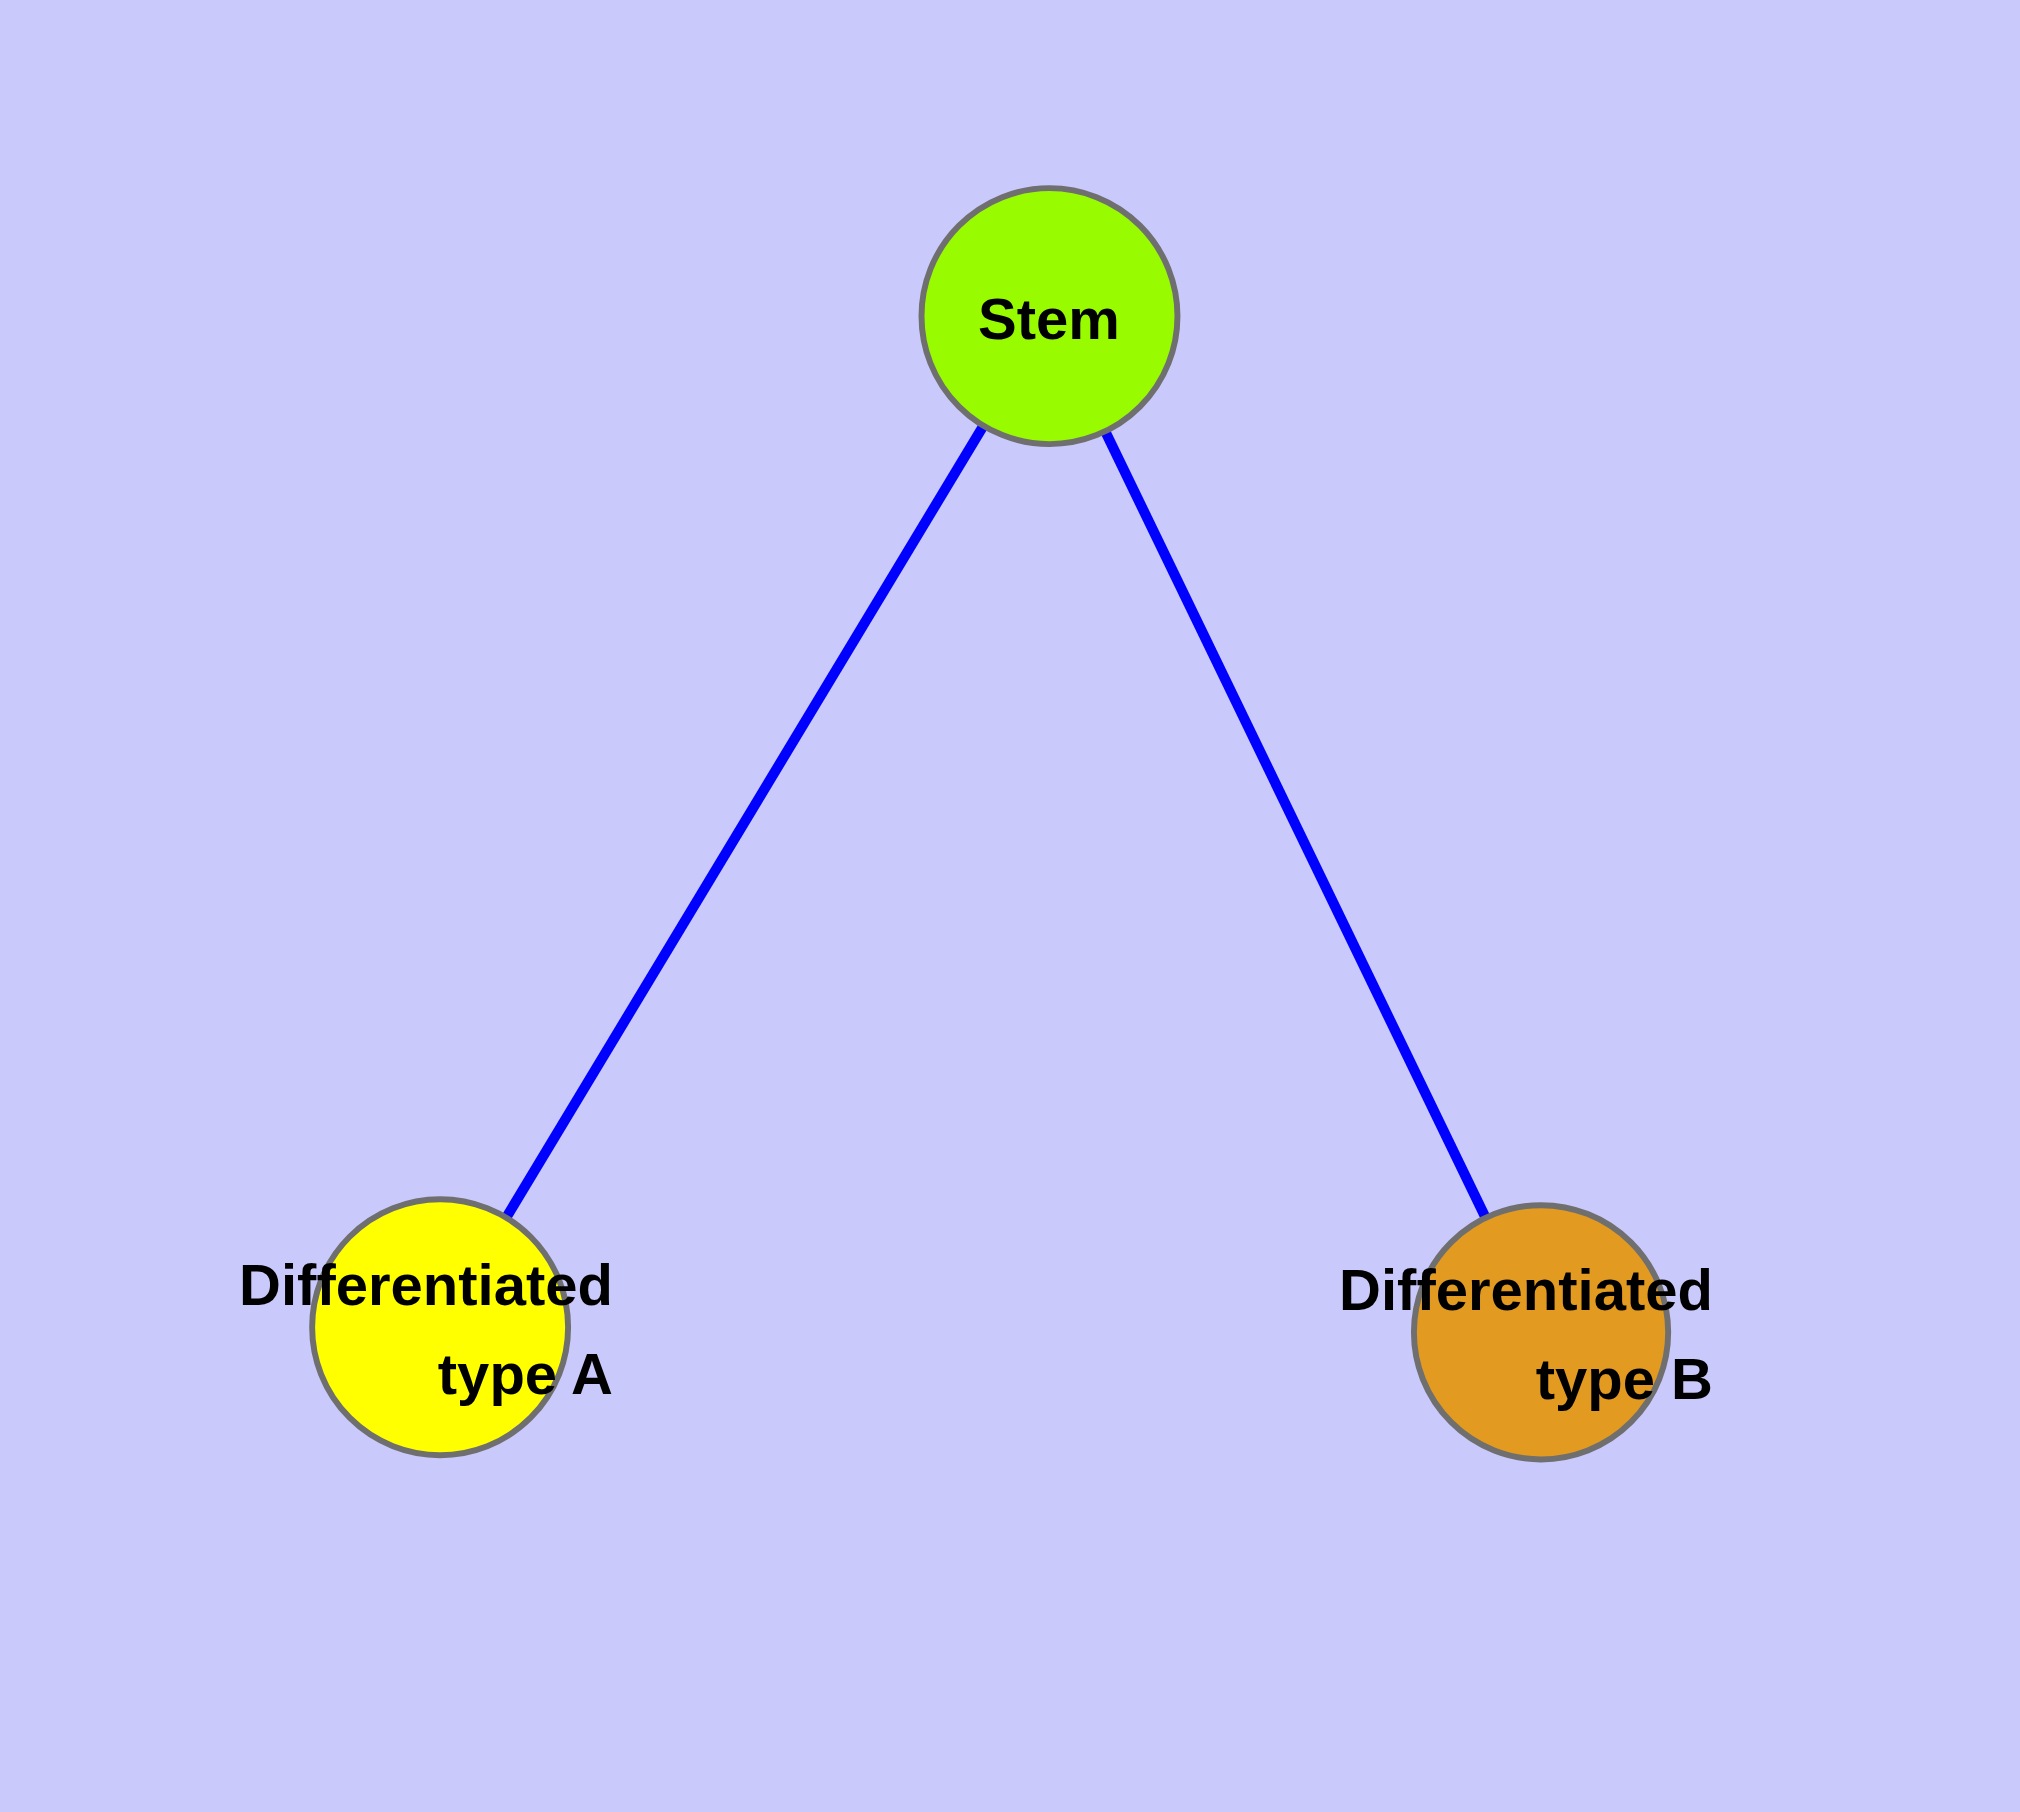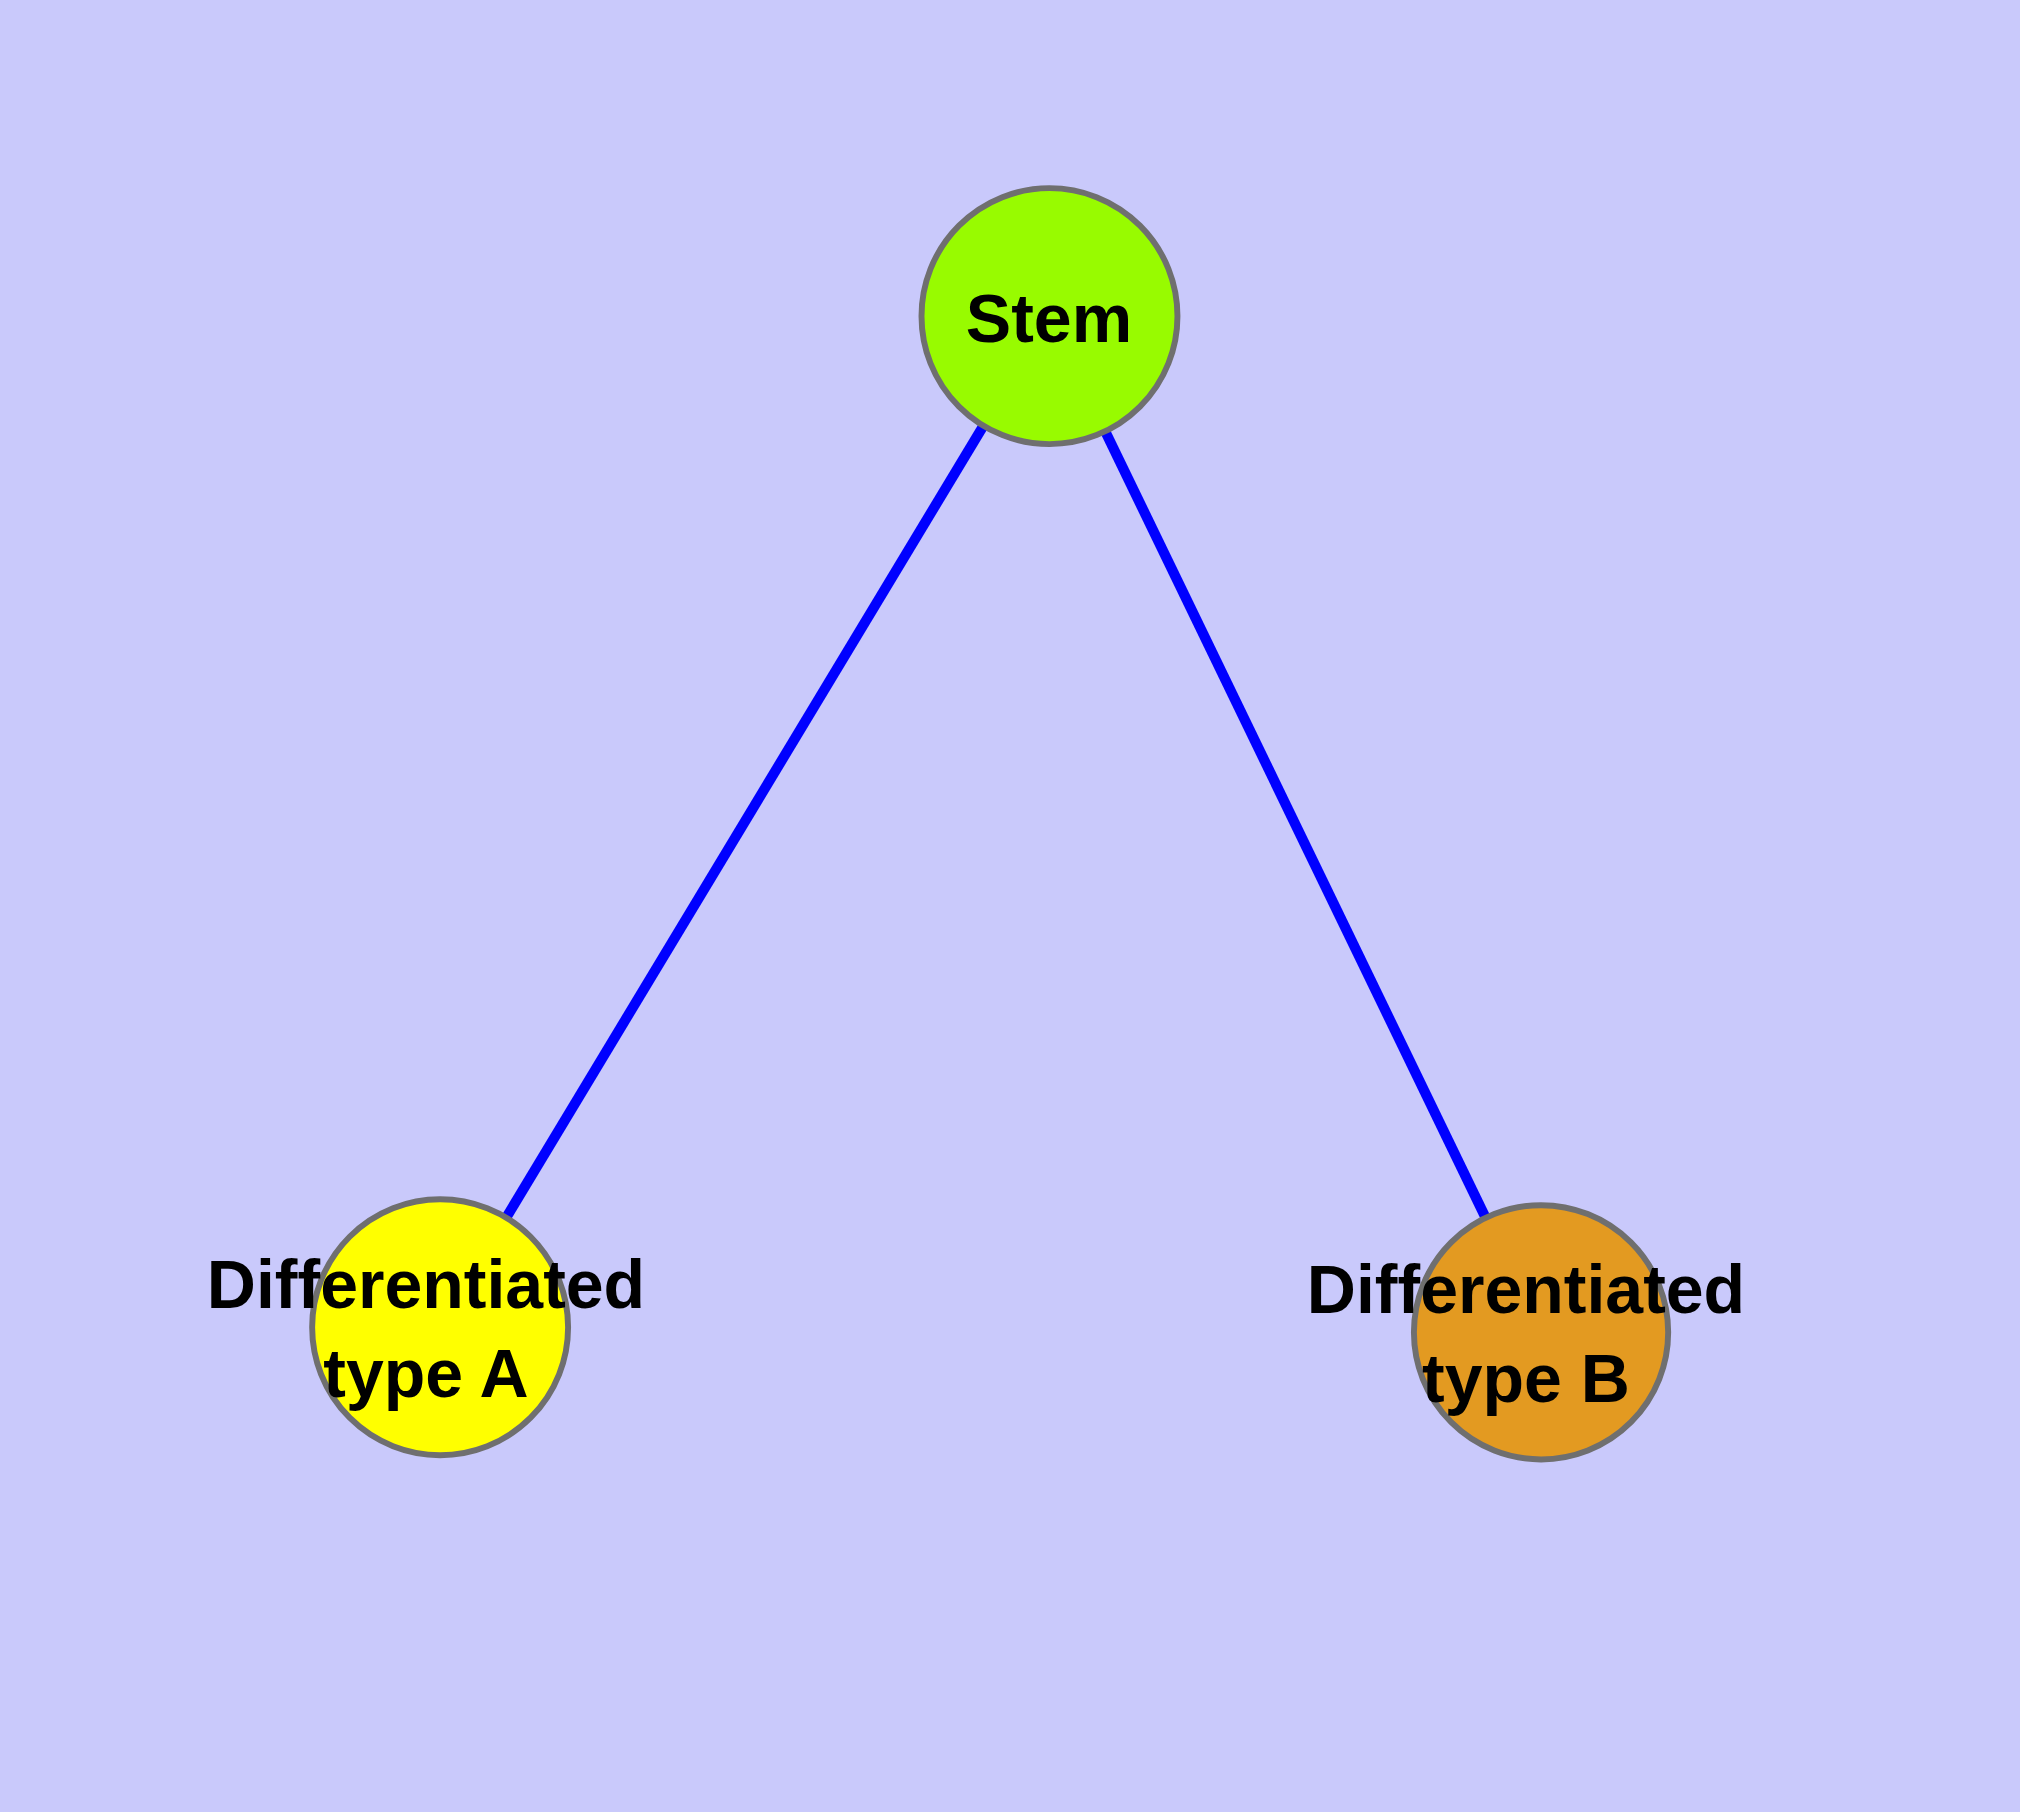--- a/index.html
+++ b/index.html
@@ -20,23 +20,23 @@
   .graph-layer {
     position: absolute;
     left: 0;
     top: 0;
   }
   .node-label {
     position: absolute;
     transform: translate(-50%, -50%);
     font-family: "Liberation Sans", sans-serif;
     font-weight: bold;
-    font-size: 68px;
+    font-size: 58px;
     line-height: 89px;
-    text-align: center;
+    text-align: right;
     white-space: pre-line;
     pointer-events: none;
   }
 </style>
 </head>
 <body>
 
 <div class="diagram-canvas" style="width: 2021px; height: 1812px; background: rgb(201, 201, 251);">
   <svg class="graph-layer" xmlns="http://www.w3.org/2000/svg" width="2021" height="1812" viewBox="0 0 2384 2138">
     <g>

